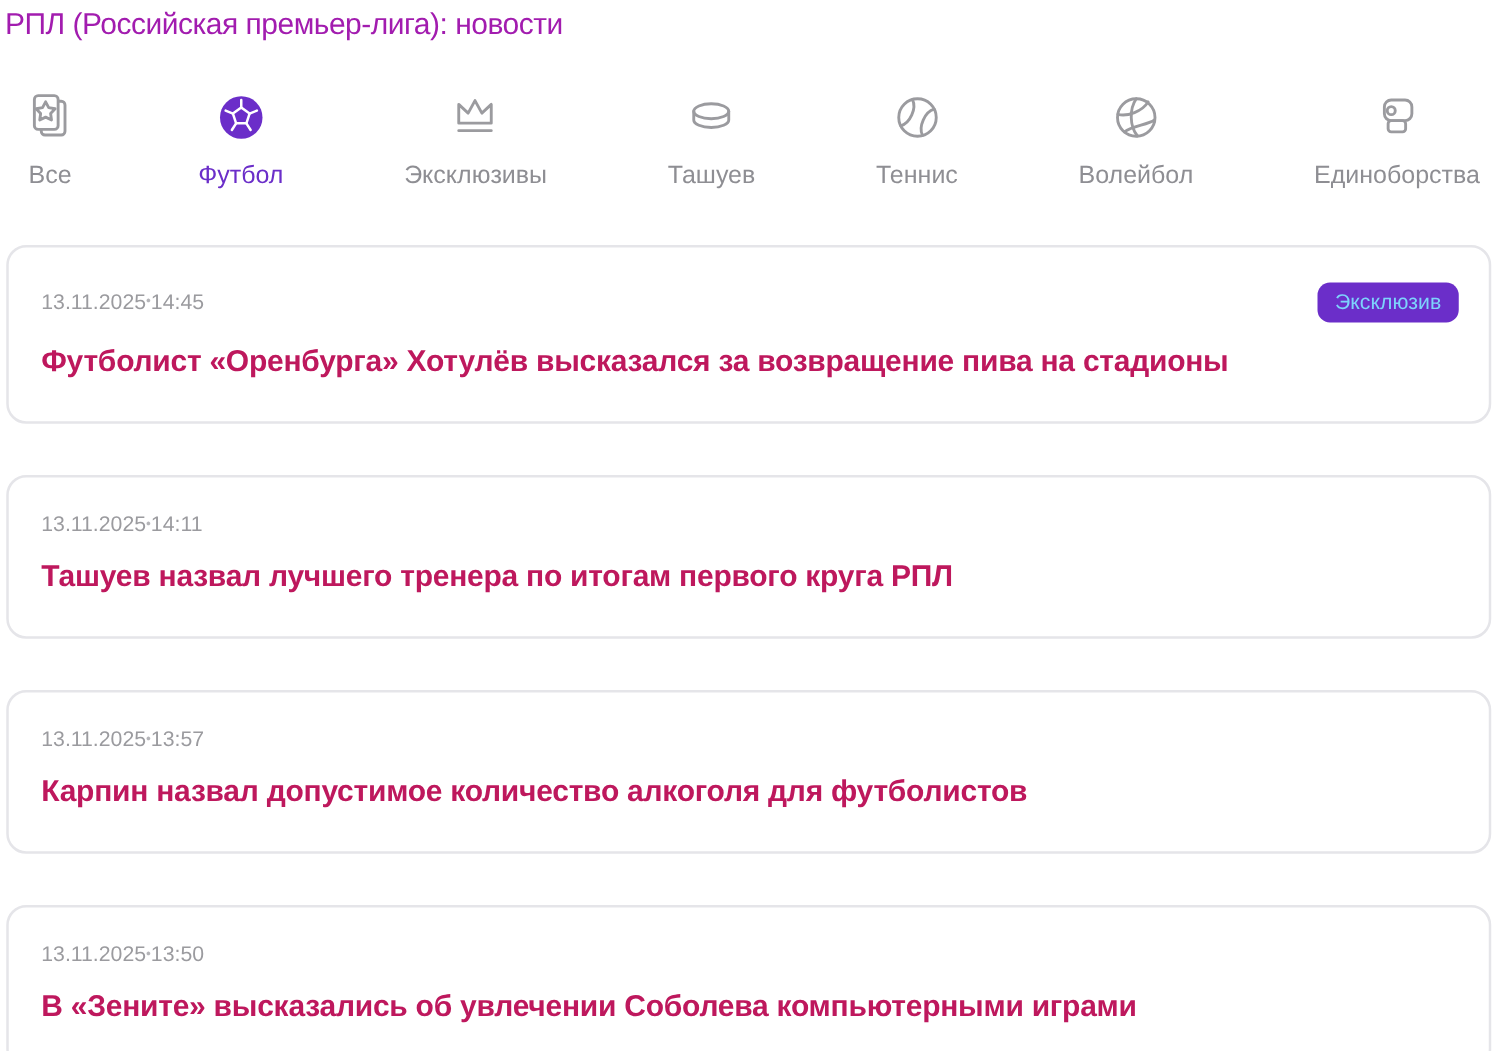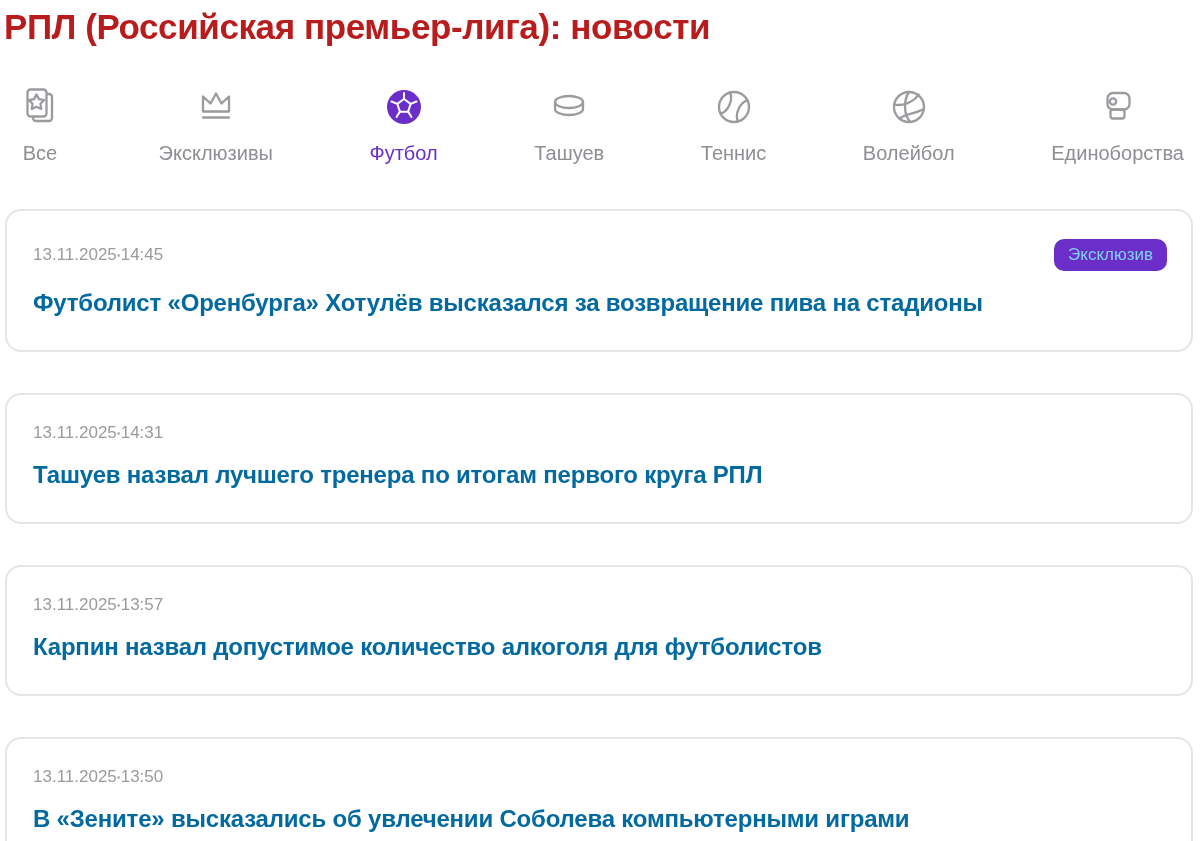--- a/index.html
+++ b/index.html
@@ -7,21 +7,21 @@
   html,body { margin:0; padding:0; }
   body {
     width:1200px; height:841px; overflow:hidden; background:#ffffff;
     font-family:"Liberation Sans", sans-serif; color:var(--ink);
   }
   .page { padding:6px 6px 0 4px; }
 
   
   .page-title {
     margin:0; padding:0 0 0 0;
-    font-size:35px; font-weight:700; color:#b91c1c; letter-spacing:-0.4px; line-height:1.2;
+    font-size:24px; font-weight:400; color:#a21caf; letter-spacing:-0.4px; line-height:1.2;
   }
 
   
   .tabs {
     display:flex; justify-content:space-between; align-items:flex-start;
     margin:36px 10px 0 14px;
   }
   .tab { display:flex; flex-direction:column; align-items:center; gap:12px; cursor:pointer; }
   .tab-icon { display:block; height:46px; display:flex; align-items:center; justify-content:center; }
   .tab-icon svg { display:block; }
@@ -40,21 +40,21 @@
   }
   .card-meta { display:flex; justify-content:space-between; align-items:center; }
   .meta-left { display:flex; align-items:center; color:var(--date-gray); font-size:17px; }
   .meta-dot { font-size:11px; color:#b4b4b8; line-height:1; }
   .badge {
     background:var(--accent); color:#7dd3fc; font-size:17px; line-height:1;
     padding:7px 14px 8px; border-radius:10px; white-space:nowrap;
   }
   .card-title {
     margin:17px 0 0; font-size:24px; line-height:1.25; font-weight:700;
-    color:#0369a1; letter-spacing:-0.2px;
+    color:#be185d; letter-spacing:-0.2px;
   }
 </style>
 </head>
 <body>
 
 <div class="page">
 
   <h1 class="page-title">РПЛ (Российская премьер-лига): новости</h1>
 
   <nav class="tabs">
@@ -63,43 +63,43 @@
       <span class="tab-icon">
         <svg width="44" height="44" viewBox="0 0 44 44">
           <rect class="ic" x="15" y="9" width="19" height="27" rx="3"></rect>
           <rect class="ic ic-fillwhite" x="9.5" y="4.5" width="19" height="27" rx="3"></rect>
           <path class="ic" d="M18.5 9.5 L20.97 14.1 L26.1 15.03 L22.49 18.8 L23.2 23.97 L18.5 21.7 L13.8 23.97 L14.51 18.8 L10.9 15.03 L16.03 14.1 Z"></path>
         </svg>
       </span>
       <span class="tab-label">Все</span>
     </div>
 
-    <div class="tab">
-      <span class="tab-icon">
-        <svg width="44" height="44" viewBox="0 0 44 44">
-          <path class="ic" d="M9 26.5 V11.5 L16.5 18.5 L22 8.5 L27.5 18.5 L35 11.5 V26.5 Z"></path>
-          <path class="ic" d="M9 32.5 H35"></path>
-        </svg>
-      </span>
-      <span class="tab-label">Эксклюзивы</span>
-    </div>
-
     <div class="tab active">
       <span class="tab-icon">
         <svg width="44" height="44" viewBox="0 0 44 44">
           <circle class="fb-bg" cx="22" cy="22" r="17"></circle>
           <path class="fb-ln" d="M22 14 L28.66 18.84 L26.11 26.66 L17.89 26.66 L15.34 18.84 Z"></path>
           <path class="fb-ln" d="M22 14 L22 8"></path>
           <path class="fb-ln" d="M28.66 18.84 L34.5 16.5"></path>
           <path class="fb-ln" d="M26.11 26.66 L29.5 32"></path>
           <path class="fb-ln" d="M17.89 26.66 L14.5 32"></path>
           <path class="fb-ln" d="M15.34 18.84 L9.5 16.5"></path>
         </svg>
       </span>
       <span class="tab-label">Футбол</span>
+    </div>
+
+    <div class="tab">
+      <span class="tab-icon">
+        <svg width="44" height="44" viewBox="0 0 44 44">
+          <path class="ic" d="M9 26.5 V11.5 L16.5 18.5 L22 8.5 L27.5 18.5 L35 11.5 V26.5 Z"></path>
+          <path class="ic" d="M9 32.5 H35"></path>
+        </svg>
+      </span>
+      <span class="tab-label">Эксклюзивы</span>
     </div>
 
     <div class="tab">
       <span class="tab-icon">
         <svg width="44" height="44" viewBox="0 0 44 44">
           <ellipse class="ic" cx="22" cy="17" rx="14" ry="6"></ellipse>
           <path class="ic" d="M8 17 V24 A14 6 0 0 0 36 24 V17"></path>
         </svg>
       </span>
       <span class="tab-label">Ташуев</span>
@@ -157,21 +157,21 @@
         <span class="badge">Эксклюзив</span>
       </div>
       <h2 class="card-title">Футболист «Оренбурга» Хотулёв высказался за возвращение пива на стадионы</h2>
     </article>
 
     <article class="news-card">
       <div class="card-meta">
         <span class="meta-left">
           <span>13.11.2025</span>
           <span class="meta-dot">•</span>
-          <span>14:31</span>
+          <span>14:11</span>
         </span>
       </div>
       <h2 class="card-title">Ташуев назвал лучшего тренера по итогам первого круга РПЛ</h2>
     </article>
 
     <article class="news-card">
       <div class="card-meta">
         <span class="meta-left">
           <span>13.11.2025</span>
           <span class="meta-dot">•</span>

